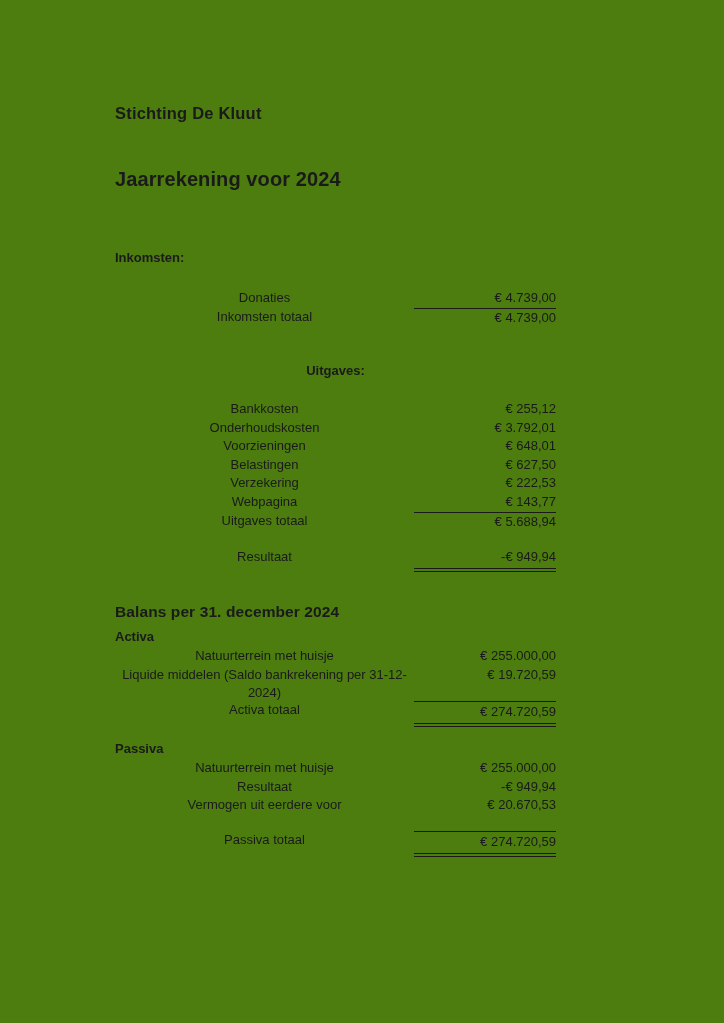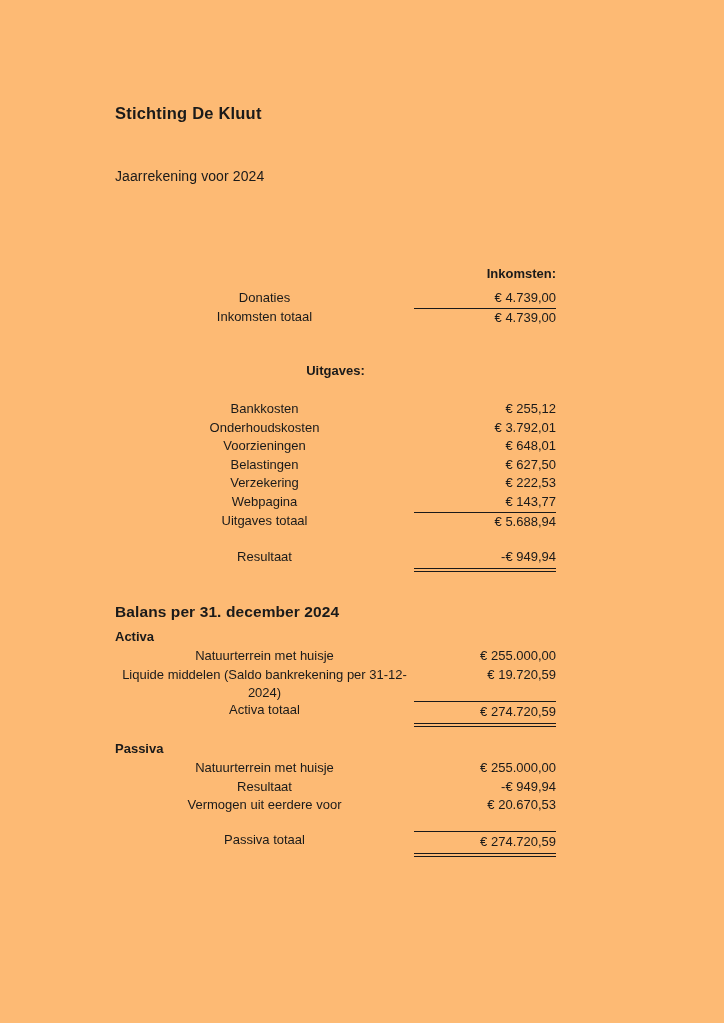--- a/index.html
+++ b/index.html
@@ -1,29 +1,29 @@
 <!DOCTYPE html>
 <html><head>
 <meta charset="utf-8">
 <style>
   * { box-sizing: border-box; }
   html,body { margin:0; padding:0; background:#ffffff; }
   .page {
     position: relative;
     width: 724px;
     height: 1023px;
-    background: #fdba74;
+    background: #4d7c0f;
     font-family: "Liberation Sans", sans-serif;
     color: #1a1a1a;
     overflow: hidden;
   }
   .abs { position: absolute; left: 115px; width: 441px; }
 
   .doc-title   { font-size: 16.5px; font-weight: 700; letter-spacing: .2px; }
-  .doc-sub     { font-size: 14px;   font-weight: 400; letter-spacing: .1px; }
+  .doc-sub     { font-size: 20px;   font-weight: 700; letter-spacing: .1px; }
   .balans-head { font-size: 15.5px; font-weight: 700; letter-spacing: .1px; }
 
   .sec-header { font-size: 13px; font-weight: 700; line-height: 18.6px; }
 
   .row {
     display: flex;
     justify-content: space-between;
     align-items: flex-start;
     font-size: 13px;
     line-height: 18.6px;
@@ -41,21 +41,21 @@
 </style>
 </head>
 <body>
 
 <div class="page">
 
   <div class="abs doc-title" style="top:104px;">Stichting De Kluut</div>
 
   <div class="abs doc-sub" style="top:168px;">Jaarrekening voor 2024</div>
 
-  <div class="abs sec-header" style="top:265px;text-align:right;">Inkomsten:</div>
+  <div class="abs sec-header" style="top:249px;">Inkomsten:</div>
 
   <div class="abs" style="top:289px;">
     <div class="row">
       <span class="label">Donaties</span>
       <span class="amount">€ 4.739,00</span>
     </div>
     <div class="row total">
       <span class="label">Inkomsten totaal</span>
       <span class="amount rule-top">€ 4.739,00</span>
     </div>

